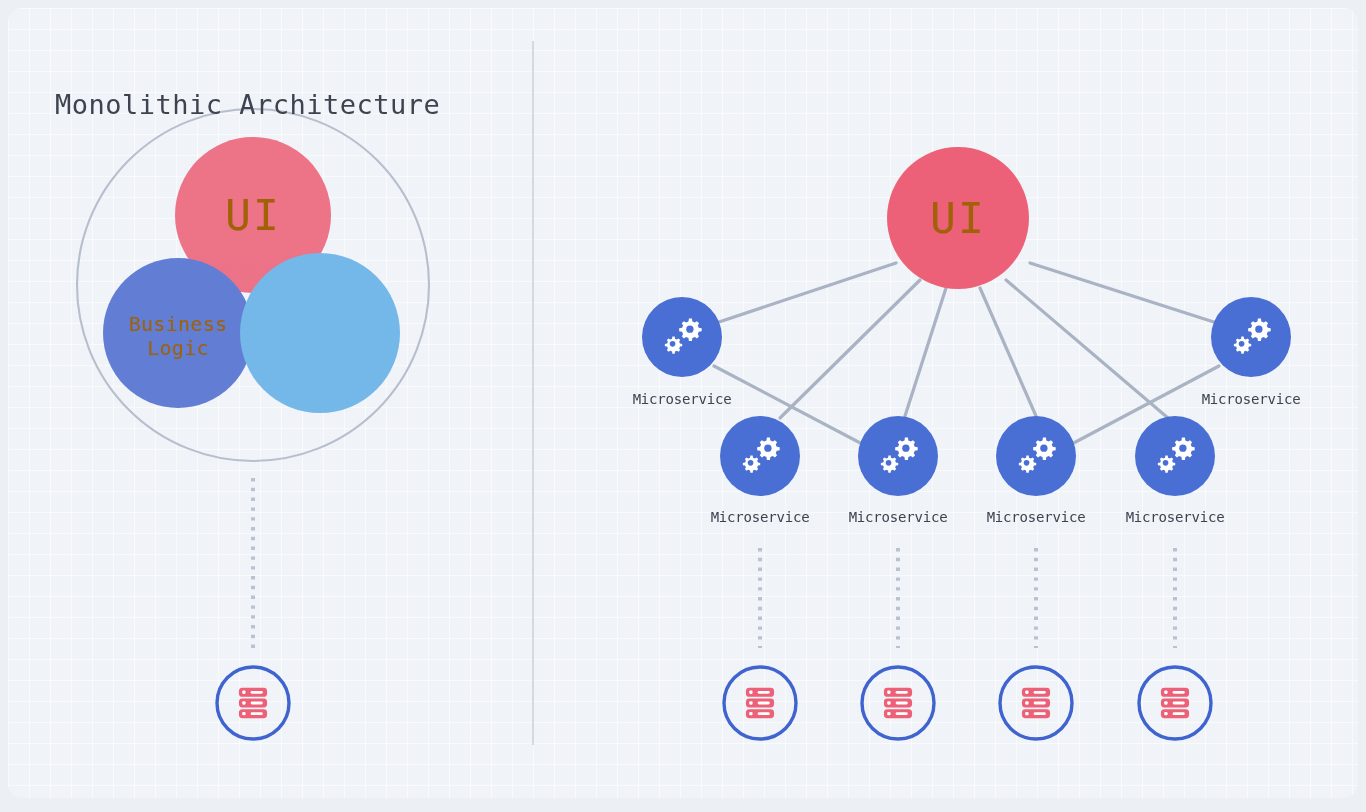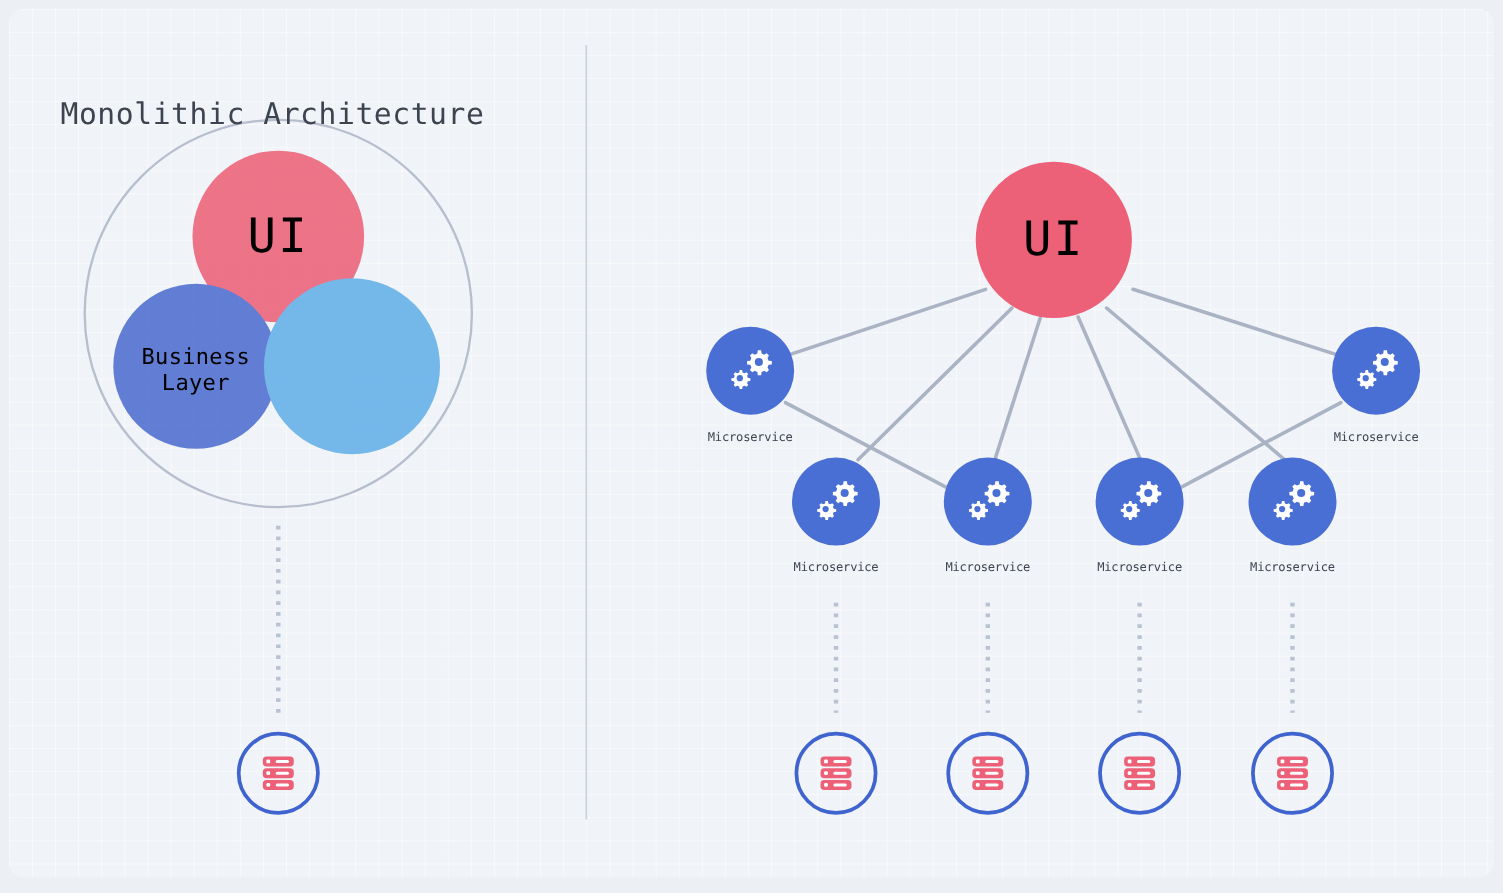--- a/index.html
+++ b/index.html
@@ -38,29 +38,29 @@
     font-size:27px;
     letter-spacing:.5px;
     color:#3d4450;
     white-space:nowrap;
   }
   #title-mono{left:47px;top:38px;margin-top:43px;}
   #title-micro{left:742px;top:38px;}
 
   .nodelabel{
     position:absolute;
-    font-size:11px;
+    font-size:14px;
     color:#3d4450;
     white-space:nowrap;
     transform:translateX(-50%);
     letter-spacing:-.2px;
   }
   .blobtext{
     position:absolute;
-    color:#000000;
+    color:#a16207;
     text-align:center;
     white-space:pre;
     transform:translate(-50%,-50%);
     line-height:1.22;
     letter-spacing:.3px;
     text-shadow:0 0 1px rgba(0,0,0,.06);
   }
   #mono-ui-text{font-size:43px;letter-spacing:2px;}
   #mono-bl-text,#mono-dal-text{font-size:20px;}
   #micro-ui-text{font-size:43px;letter-spacing:2px;}
@@ -195,21 +195,21 @@
           <circle cx="1167" cy="695" r="36" fill="none" stroke="#3f63cf" stroke-width="3.4"></circle>
           <use href="#server" transform="translate(1167,695) scale(0.74)"></use>
         </g>
       </g>
     </svg>
 
     <div class="ttl" id="title-mono">Monolithic Architecture</div>
 
     <div class="blobtext" id="mono-ui-text" style="left:245px;top:207px;">UI</div>
     <div class="blobtext" id="mono-bl-text" style="left:170px;top:328px;">Business
-Layer</div>
+Logic</div>
 
     <div class="blobtext" id="micro-ui-text" style="left:950px;top:210px;">UI</div>
 
     <div class="nodelabel" style="left:674px;top:383px;">Microservice</div>
     <div class="nodelabel" style="left:1243px;top:383px;">Microservice</div>
     <div class="nodelabel" style="left:752px;top:501px;">Microservice</div>
     <div class="nodelabel" style="left:890px;top:501px;">Microservice</div>
     <div class="nodelabel" style="left:1028px;top:501px;">Microservice</div>
     <div class="nodelabel" style="left:1167px;top:501px;">Microservice</div>
 

